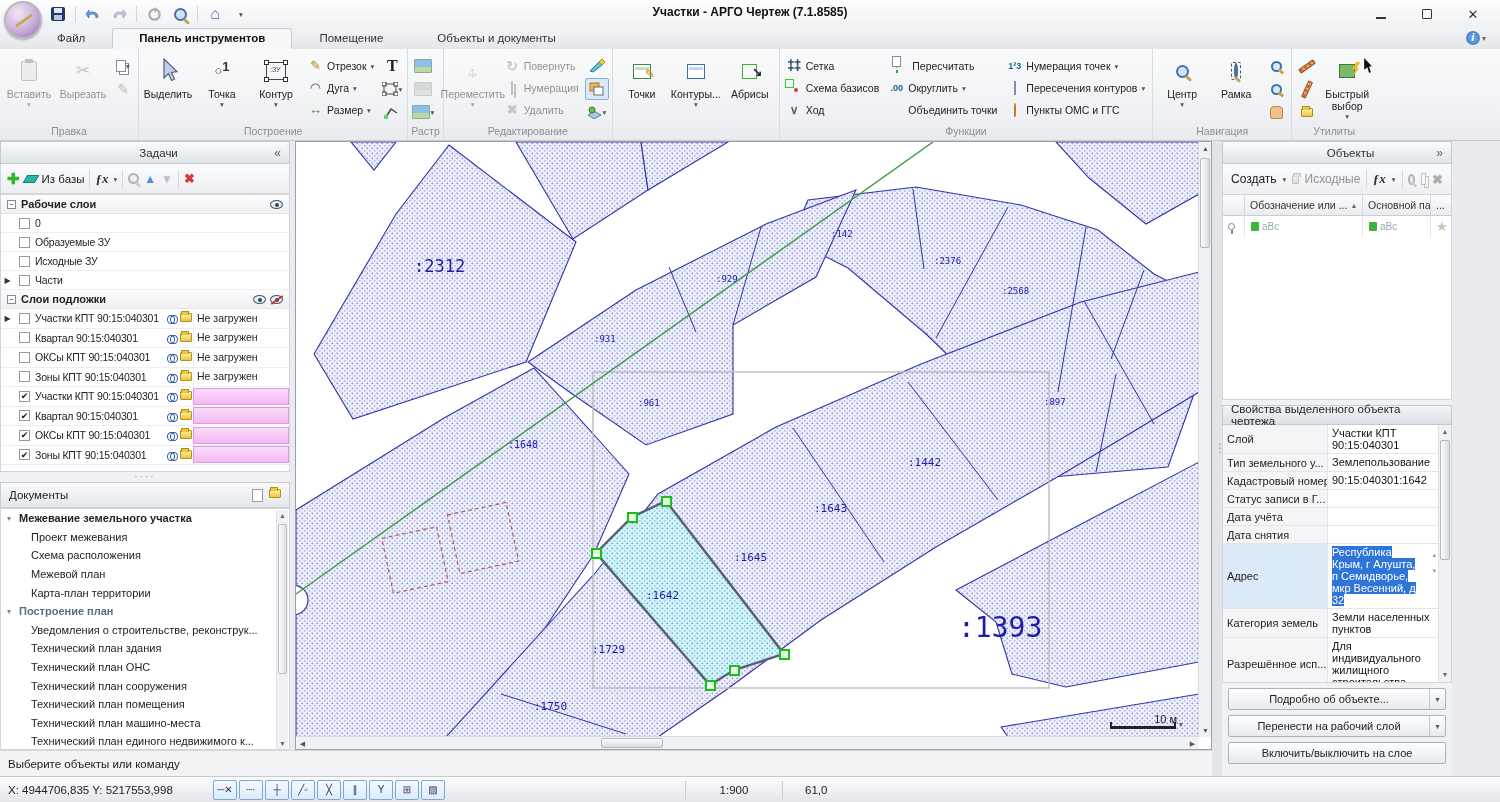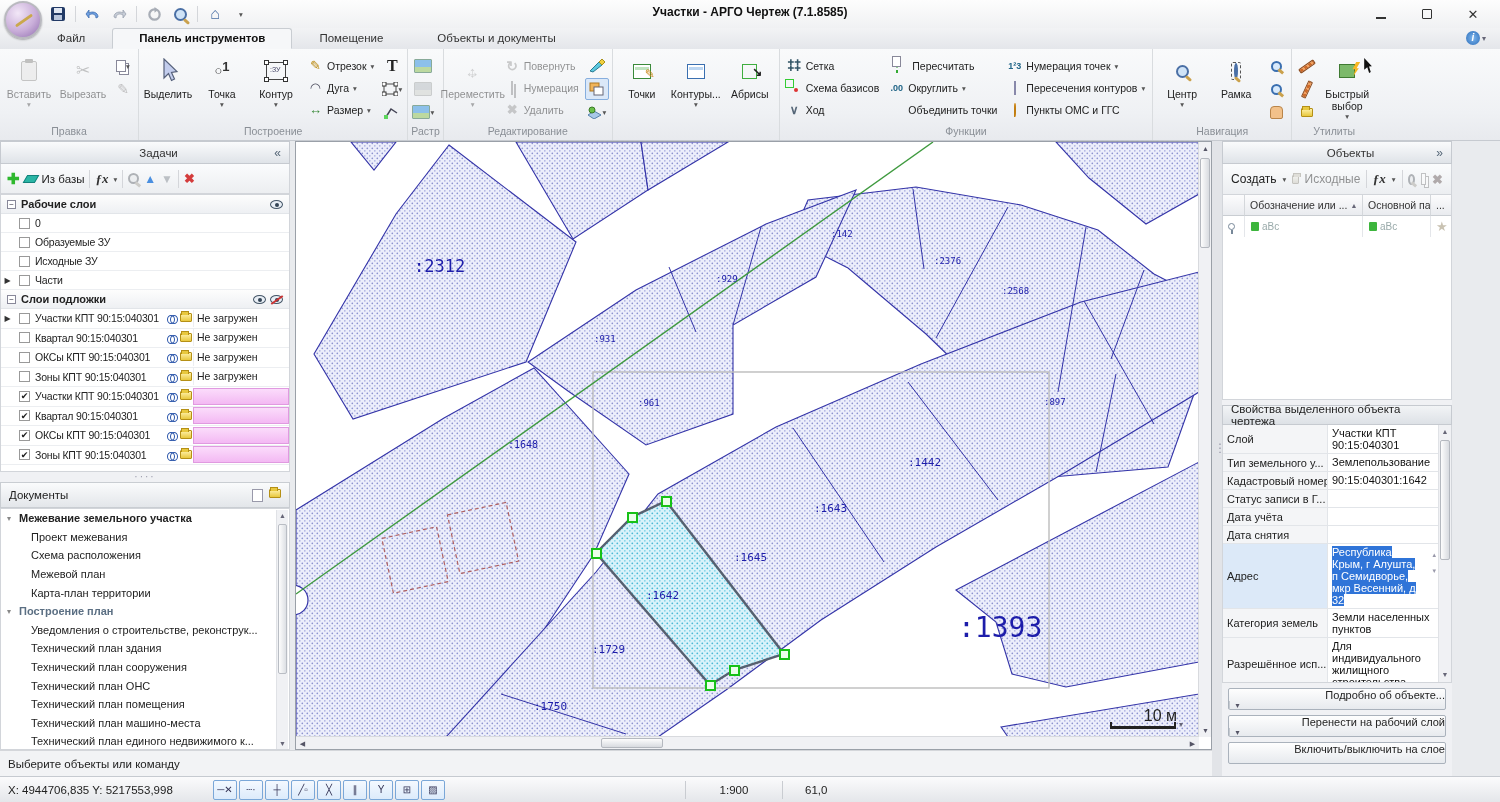--- a/index.html
+++ b/index.html
@@ -186,21 +186,21 @@
   .map { position:absolute; left:295px; top:141px; width:917px; height:609px; background:#fff; border:1px solid #9aa0a8; }
   .map svg.geo { position:absolute; left:0; top:0; width:903px; height:595px; }
   .map .vsb { position:absolute; right:0; top:0; width:13px; height:595px; background:#f0f1f4; border-left:1px solid #d8dade; }
   .map .hsb { position:absolute; left:0; bottom:0; height:13px; width:903px; background:#f0f1f4; border-top:1px solid #d8dade; }
   .sbA { position:absolute; font-size:7px; color:#556; width:13px; height:13px; text-align:center; line-height:13px; }
   .thumbV { position:absolute; left:1px; width:10px; top:16px; height:90px; background:linear-gradient(90deg,#fdfdfd,#d8dbe0); border:1px solid #b4b8bf; border-radius:2px; }
   .thumbH { position:absolute; top:1px; height:10px; left:305px; width:62px; background:linear-gradient(#fdfdfd,#d8dbe0); border:1px solid #b4b8bf; border-radius:2px; }
   .scalebar { position:absolute; right:28px; bottom:20px; display:flex; align-items:flex-end; gap:3px; }
   .sb-rule { width:66px; border-bottom:3px solid #222; border-left:2px solid #222; border-right:2px solid #222;
              height:7px; position:relative; }
-  .sb-text { position:absolute; right:34px; bottom:24px; font-size:16px; color:#222;margin-top:44px; }
+  .sb-text { position:absolute; right:34px; bottom:24px; font-size:11px; color:#222;margin-top:44px; }
 
   
   .splitter { position:absolute; left:1212px; top:141px; width:10px; height:635px; background:#e2e4e8; }
   .splitter::after { content:"⋮"; position:absolute; top:300px; left:2px; color:#99a; }
   .right { position:absolute; left:1222px; top:141px; width:230px; height:635px; background:#f0f1f4; }
   .obj-toolbar { height:31px; display:flex; align-items:center; gap:6px; padding:0 8px; font-size:12px;
                  background:linear-gradient(#fbfcfd,#eceef1); border:1px solid #d2d5da; border-top:0; }
   .obj-thead { height:21px; display:flex; background:linear-gradient(#fcfcfd,#e8eaee); border-left:1px solid #d2d5da; border-right:1px solid #d2d5da; font-size:10.5px; color:#333; }
   .obj-thead .c { border-right:1px solid #d4d7db; border-bottom:1px solid #c9cdd2; display:flex; align-items:center; padding:0 5px; gap:3px; white-space:nowrap; overflow:hidden; }
   .obj-filter { height:21px; display:flex; background:#fff; border-left:1px solid #d2d5da; border-right:1px solid #d2d5da; font-size:10px; color:#9aa; align-items:center; }
@@ -216,21 +216,21 @@
   .prow { display:flex; border-bottom:1px solid #e2e5e9; }
   .pn { width:105px; flex:none; padding:2px 4px; background:#f4f5f7; color:#222; white-space:nowrap; overflow:hidden; border-right:1px solid #e2e5e9; display:flex; align-items:center; }
   .pv { flex:1; padding:2px 4px; color:#111; min-height:17px; position:relative; }
   .prow.selected .pn { background:#dce9f8; }
   .prow.selected .pv span { background:#2f74d8; color:#fff; }
   .prow.selected .pv { padding-right:14px; }
   .prow.selected .pv::after { content:"▴\A▾"; white-space:pre; position:absolute; right:2px; top:3px; font-size:7px; color:#99a; line-height:16px; }
   .props-sb { position:absolute; right:0; top:0; width:13px; height:100%; background:#f0f1f4; border-left:1px solid #e0e2e6; }
   .props-sb .sthumb { position:absolute; left:1px; right:1px; top:15px; height:120px; background:linear-gradient(90deg,#fdfdfd,#d8dbe0); border:1px solid #b4b8bf; border-radius:2px; }
   .pbtn { margin:5px 6px 0 6px; height:22px; display:flex; border:1px solid #aab2bc; border-radius:2px;
-          background:linear-gradient(#fefefe,#e7eaee); font-size:11px; align-items:flex-end;flex-direction:column; }
+          background:linear-gradient(#fefefe,#e7eaee); font-size:11px; align-items:center; }
   .pbtn .lab { flex:1; text-align:center; }
   .pbtn .dd { width:16px; border-left:1px solid #c4c9d0; text-align:center; color:#556; font-size:8px; align-self:stretch; display:flex; align-items:center; justify-content:center; }
 
   
   .hintbar { position:absolute; left:0; top:750px; width:1212px; height:26px; background:#f2f3f5;
              border-top:1px solid #d4d6da; display:flex; align-items:center; padding:0 8px; font-size:11.5px; color:#222; }
   .statusbar { position:absolute; left:0; top:776px; width:1500px; height:26px;
                background:linear-gradient(#fbfbfc,#e4e6ea); border-top:1px solid #c6cad0;
                display:flex; align-items:center; font-size:11.5px; color:#222; }
   .st-coords { margin-left:8px; width:205px; }
@@ -798,26 +798,26 @@
             <span class="dl">Уведомления о строительстве, реконструк...</span>
           </div>
 
           <div class="drow">
             <span class="tri">▾</span>
             <span class="dl">Технический план здания</span>
           </div>
 
           <div class="drow">
             <span class="tri">▾</span>
+            <span class="dl">Технический план ОНС</span>
+          </div>
+
+          <div class="drow">
+            <span class="tri">▾</span>
             <span class="dl">Технический план сооружения</span>
-          </div>
-
-          <div class="drow">
-            <span class="tri">▾</span>
-            <span class="dl">Технический план ОНС</span>
           </div>
 
           <div class="drow">
             <span class="tri">▾</span>
             <span class="dl">Технический план помещения</span>
           </div>
 
           <div class="drow">
             <span class="tri">▾</span>
             <span class="dl">Технический план машино-места</span>

